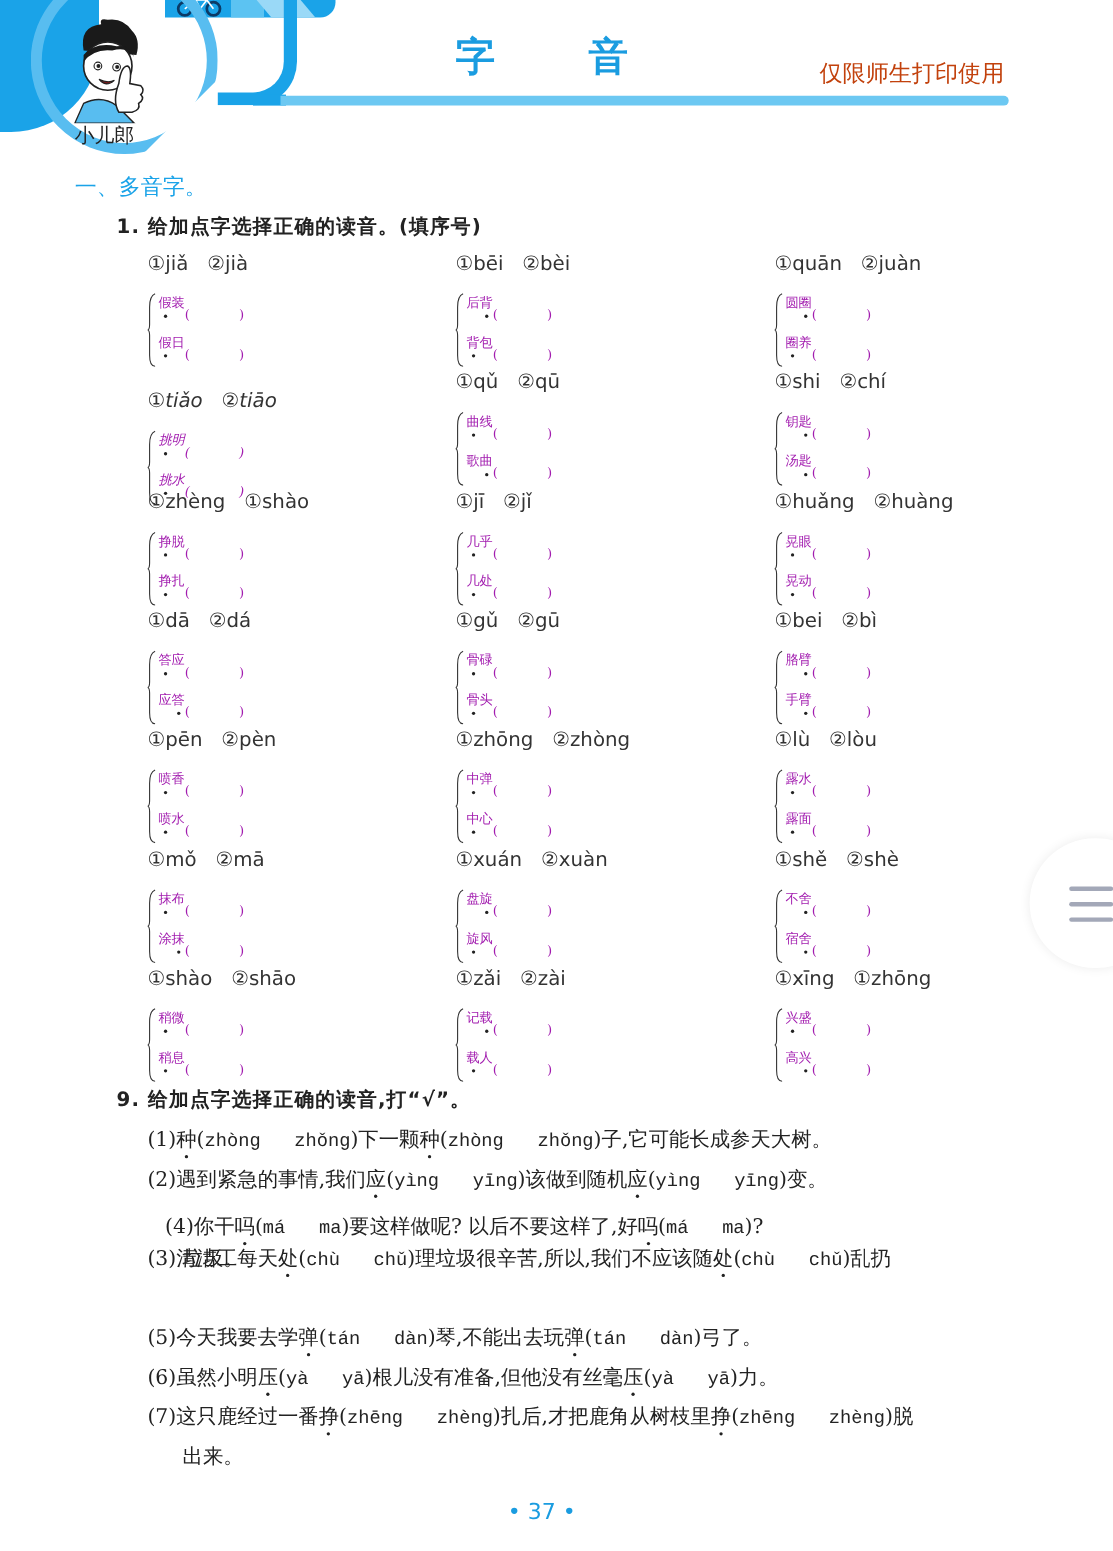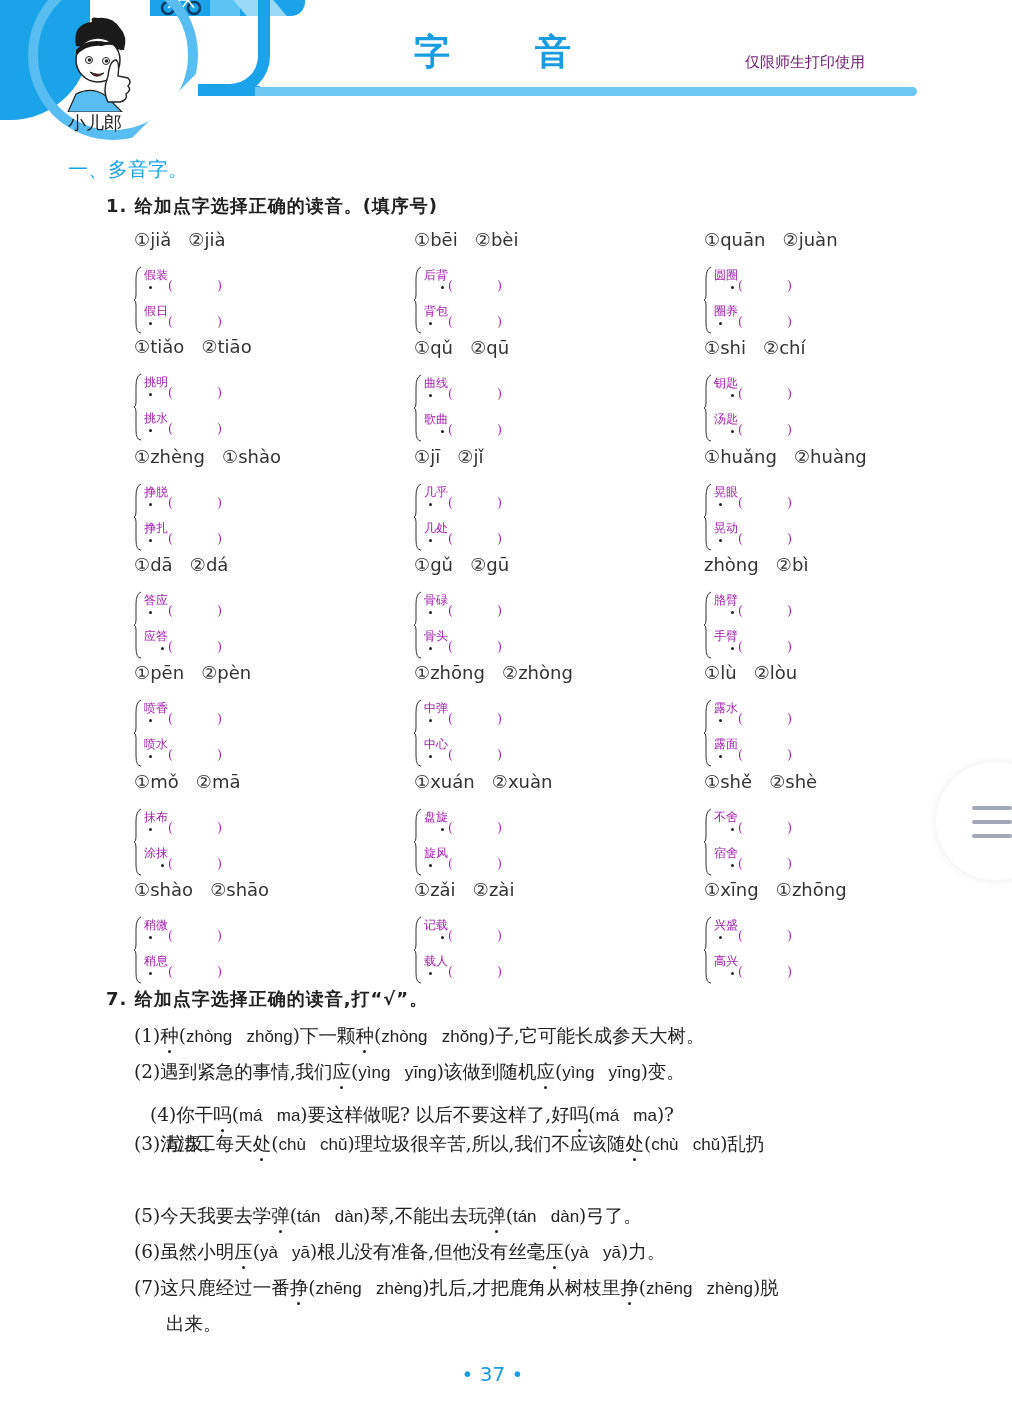--- a/index.html
+++ b/index.html
@@ -47,22 +47,22 @@
     font-family: Liberation Serif, serif; color: #222;
   }
   .title {
     position: absolute; top: 28px; left: 0; width: 1012px; height: 44px;
     font-family: "DejaVu Sans", "Liberation Sans", sans-serif;
     font-weight: bold; font-size: 36px; color: #1a9ce0;
   }
   .title .c1 { position: absolute; left: 414px; }
   .title .c2 { position: absolute; left: 535px; }
   .watermark {
-    position: absolute; left: 745px; top: 53px; font-size: 15px;
-    color: #701a75; font-family: "DejaVu Sans", "Liberation Sans", sans-serif;
+    position: absolute; left: 745px; top: 53px; font-size: 21px;
+    color: #c2410c; font-family: "DejaVu Sans", "Liberation Sans", sans-serif;
   }
   
   .section-title {
     position: absolute; left: 68px; top: 156px; font-size: 20px; color: #1aa3e8;
     font-family: "DejaVu Sans", "Liberation Sans", sans-serif;
   }
   .q-title {
     position: absolute; left: 106px; font-size: 18px; font-weight: bold;
     font-family: "DejaVu Sans", "Liberation Sans", sans-serif; color: #222;
     letter-spacing: 1px;
@@ -89,21 +89,21 @@
     margin-left: -1.5px; background: #222; border-radius: 50%;
   }
   .paren { display: inline-block; width: 54px; position: relative; }
   .paren .lp { position: absolute; left: 0; top: 0; }
   .paren .rp { position: absolute; right: 0; top: 0; }
   
   .sentence {
     position: absolute; left: 134px; font-size: 18.5px; color: #222; white-space: pre;
   }
   .sentence.cont { left: 166px; }
-  .py { font-family: Liberation Sans, sans-serif; font-size: 17px; }
+  .py { font-family: Liberation Mono, monospace; font-size: 17px; }
   .page-num {
     position: absolute; left: 0; width: 985px; top: 1362px; text-align: center;
     font-size: 20px; color: #1a9ce0;
     font-family: "DejaVu Sans", "Liberation Sans", sans-serif;
   }
   
   .fab {
     position: absolute; left: 936px; top: 762px; width: 120px; height: 118px;
     border-radius: 60px; background: #ffffff;
     box-shadow: 0 0 10px rgba(0,0,0,0.08);
@@ -171,21 +171,21 @@
       <div class="word w2"><span class="ch dot">背</span><span class="ch">包</span><span class="paren"><span class="lp">(</span><span class="rp">)</span></span></div>
     </div>
     <div class="group" style="left: 704px; top: 229px;">
       <div class="pinyin">①quān   ②juàn</div>
       <svg class="brace" viewBox="0 0 8 70">
         <path d="M7 2 Q2 4 2 14 L2 30 Q2 35 0 35 Q2 35 2 40 L2 58 Q2 68 7 68" stroke="#333" stroke-width="1" fill="none"></path>
       </svg>
       <div class="word w1"><span class="ch">圆</span><span class="ch dot">圈</span><span class="paren"><span class="lp">(</span><span class="rp">)</span></span></div>
       <div class="word w2"><span class="ch dot">圈</span><span class="ch">养</span><span class="paren"><span class="lp">(</span><span class="rp">)</span></span></div>
     </div>
-    <div class="group" style="left: 134px; top: 336px;">
+    <div class="group" style="left: 134px; top: 354px; font-style: italic;">
       <div class="pinyin">①tiǎo   ②tiāo</div>
       <svg class="brace" viewBox="0 0 8 70">
         <path d="M7 2 Q2 4 2 14 L2 30 Q2 35 0 35 Q2 35 2 40 L2 58 Q2 68 7 68" stroke="#333" stroke-width="1" fill="none"></path>
       </svg>
       <div class="word w1"><span class="ch dot">挑</span><span class="ch">明</span><span class="paren"><span class="lp">(</span><span class="rp">)</span></span></div>
       <div class="word w2"><span class="ch dot">挑</span><span class="ch">水</span><span class="paren"><span class="lp">(</span><span class="rp">)</span></span></div>
     </div>
     <div class="group" style="left: 414px; top: 337.3px;">
       <div class="pinyin">①qǔ   ②qū</div>
       <svg class="brace" viewBox="0 0 8 70">
@@ -236,21 +236,21 @@
     </div>
     <div class="group" style="left: 414px; top: 553.9px;">
       <div class="pinyin">①gǔ   ②gū</div>
       <svg class="brace" viewBox="0 0 8 70">
         <path d="M7 2 Q2 4 2 14 L2 30 Q2 35 0 35 Q2 35 2 40 L2 58 Q2 68 7 68" stroke="#333" stroke-width="1" fill="none"></path>
       </svg>
       <div class="word w1"><span class="ch dot">骨</span><span class="ch">碌</span><span class="paren"><span class="lp">(</span><span class="rp">)</span></span></div>
       <div class="word w2"><span class="ch dot">骨</span><span class="ch">头</span><span class="paren"><span class="lp">(</span><span class="rp">)</span></span></div>
     </div>
     <div class="group" style="left: 704px; top: 553.9px;">
-      <div class="pinyin">zhòng   ②bì</div>
+      <div class="pinyin">①bei   ②bì</div>
       <svg class="brace" viewBox="0 0 8 70">
         <path d="M7 2 Q2 4 2 14 L2 30 Q2 35 0 35 Q2 35 2 40 L2 58 Q2 68 7 68" stroke="#333" stroke-width="1" fill="none"></path>
       </svg>
       <div class="word w1"><span class="ch">胳</span><span class="ch dot">臂</span><span class="paren"><span class="lp">(</span><span class="rp">)</span></span></div>
       <div class="word w2"><span class="ch">手</span><span class="ch dot">臂</span><span class="paren"><span class="lp">(</span><span class="rp">)</span></span></div>
     </div>
     <div class="group" style="left: 134px; top: 662.2px;">
       <div class="pinyin">①pēn   ②pèn</div>
       <svg class="brace" viewBox="0 0 8 70">
         <path d="M7 2 Q2 4 2 14 L2 30 Q2 35 0 35 Q2 35 2 40 L2 58 Q2 68 7 68" stroke="#333" stroke-width="1" fill="none"></path>
@@ -317,21 +317,21 @@
     <div class="group" style="left: 704px; top: 878.8px;">
       <div class="pinyin">①xīng   ①zhōng</div>
       <svg class="brace" viewBox="0 0 8 70">
         <path d="M7 2 Q2 4 2 14 L2 30 Q2 35 0 35 Q2 35 2 40 L2 58 Q2 68 7 68" stroke="#333" stroke-width="1" fill="none"></path>
       </svg>
       <div class="word w1"><span class="ch dot">兴</span><span class="ch">盛</span><span class="paren"><span class="lp">(</span><span class="rp">)</span></span></div>
       <div class="word w2"><span class="ch">高</span><span class="ch dot">兴</span><span class="paren"><span class="lp">(</span><span class="rp">)</span></span></div>
     </div>
   </div>
 
-<div class="q-title" style="top:987px">7. 给加点字选择正确的读音,打“√”。</div>
+<div class="q-title" style="top:987px">9. 给加点字选择正确的读音,打“√”。</div>
 <div id="sentences">
     <div class="sentence" style="top: 1023px;"><span>(1)</span><span></span><span class="ch dot">种</span><span>(<span class="py">zhòng   zhǒng</span>)下一颗</span><span class="ch dot">种</span><span>(<span class="py">zhòng   zhǒng</span>)子,它可能长成参天大树。</span></div>
     <div class="sentence" style="top: 1059px;"><span>(2)</span><span>遇到紧急的事情,我们</span><span class="ch dot">应</span><span>(<span class="py">yìng   yīng</span>)该做到随机</span><span class="ch dot">应</span><span>(<span class="py">yìng   yīng</span>)变。</span></div>
     <div class="sentence" style="top: 1095px; margin-top: 36px;"><span>(3)</span><span>清洁工每天</span><span class="ch dot">处</span><span>(<span class="py">chù   chǔ</span>)理垃圾很辛苦,所以,我们不应该随</span><span class="ch dot">处</span><span>(<span class="py">chù   chǔ</span>)乱扔</span></div>
     <div class="sentence cont" style="top: 1131px;">垃圾。</div>
     <div class="sentence" style="top: 1102px; margin-left: 16px;"><span>(4)</span><span>你干</span><span class="ch dot">吗</span><span>(<span class="py">má   ma</span>)要这样做呢? 以后不要这样了,好</span><span class="ch dot">吗</span><span>(<span class="py">má   ma</span>)?</span></div>
     <div class="sentence" style="top: 1203px;"><span>(5)</span><span>今天我要去学</span><span class="ch dot">弹</span><span>(<span class="py">tán   dàn</span>)琴,不能出去玩</span><span class="ch dot">弹</span><span>(<span class="py">tán   dàn</span>)弓了。</span></div>
     <div class="sentence" style="top: 1239px;"><span>(6)</span><span>虽然小明</span><span class="ch dot">压</span><span>(<span class="py">yà   yā</span>)根儿没有准备,但他没有丝毫</span><span class="ch dot">压</span><span>(<span class="py">yà   yā</span>)力。</span></div>
     <div class="sentence" style="top: 1275px;"><span>(7)</span><span>这只鹿经过一番</span><span class="ch dot">挣</span><span>(<span class="py">zhēng   zhèng</span>)扎后,才把鹿角从树枝里</span><span class="ch dot">挣</span><span>(<span class="py">zhēng   zhèng</span>)脱</span></div>
     <div class="sentence cont" style="top: 1311px;">出来。</div>

